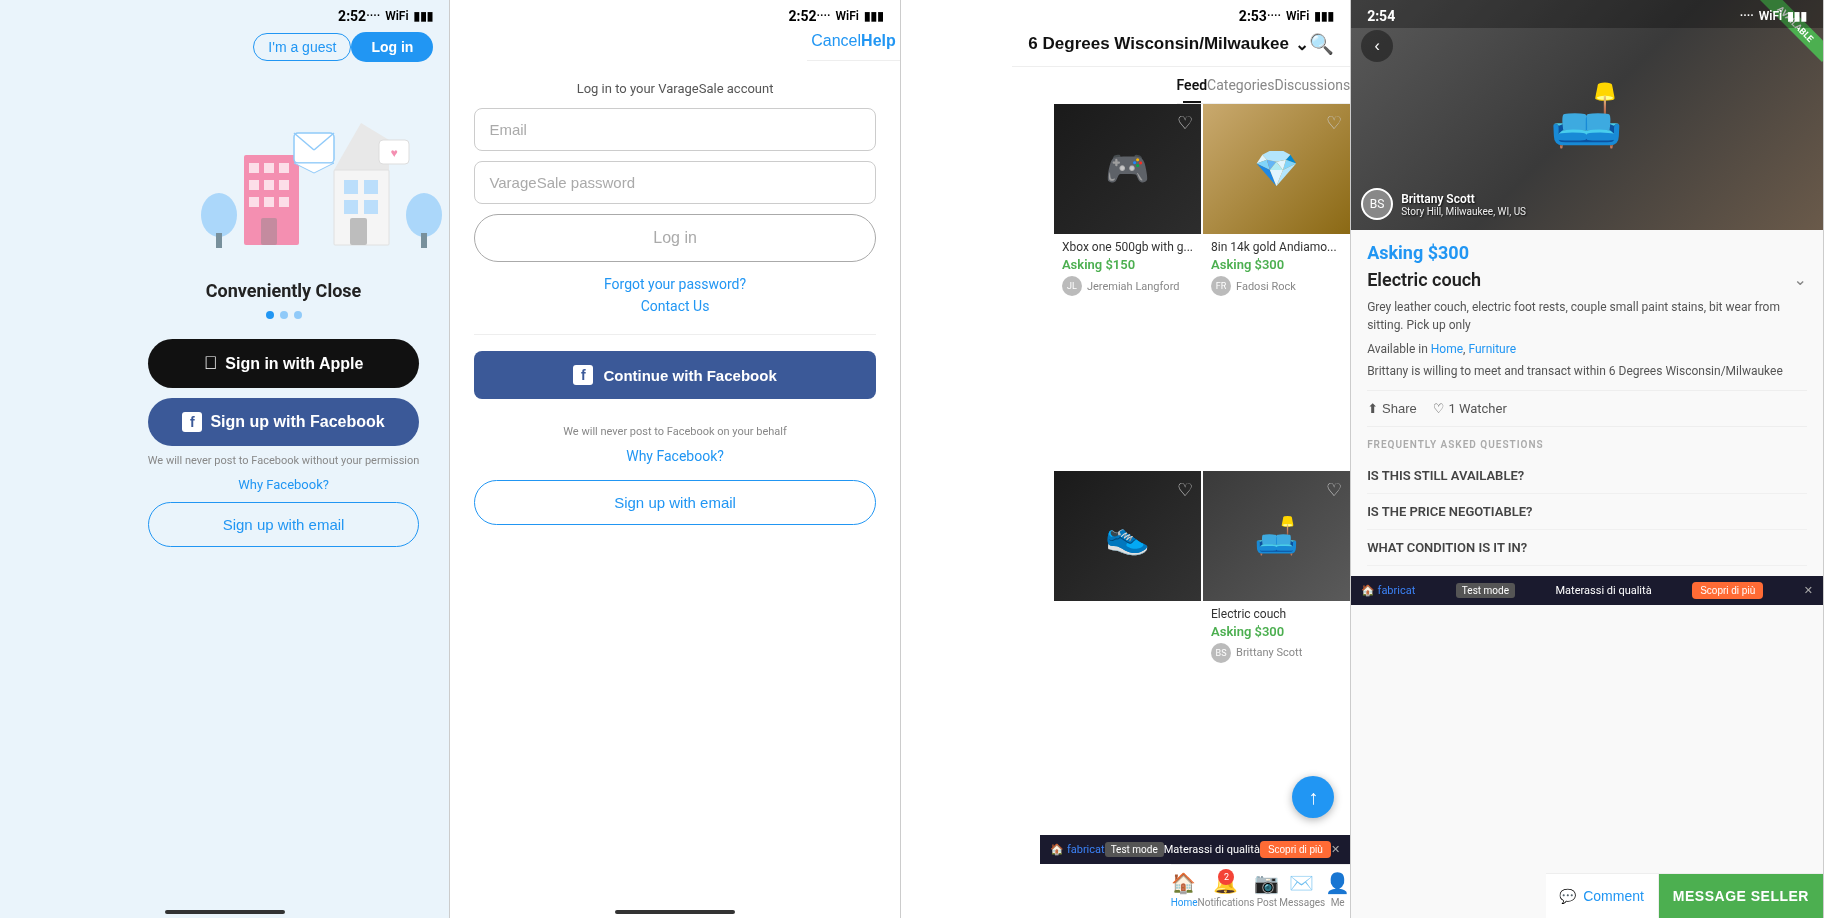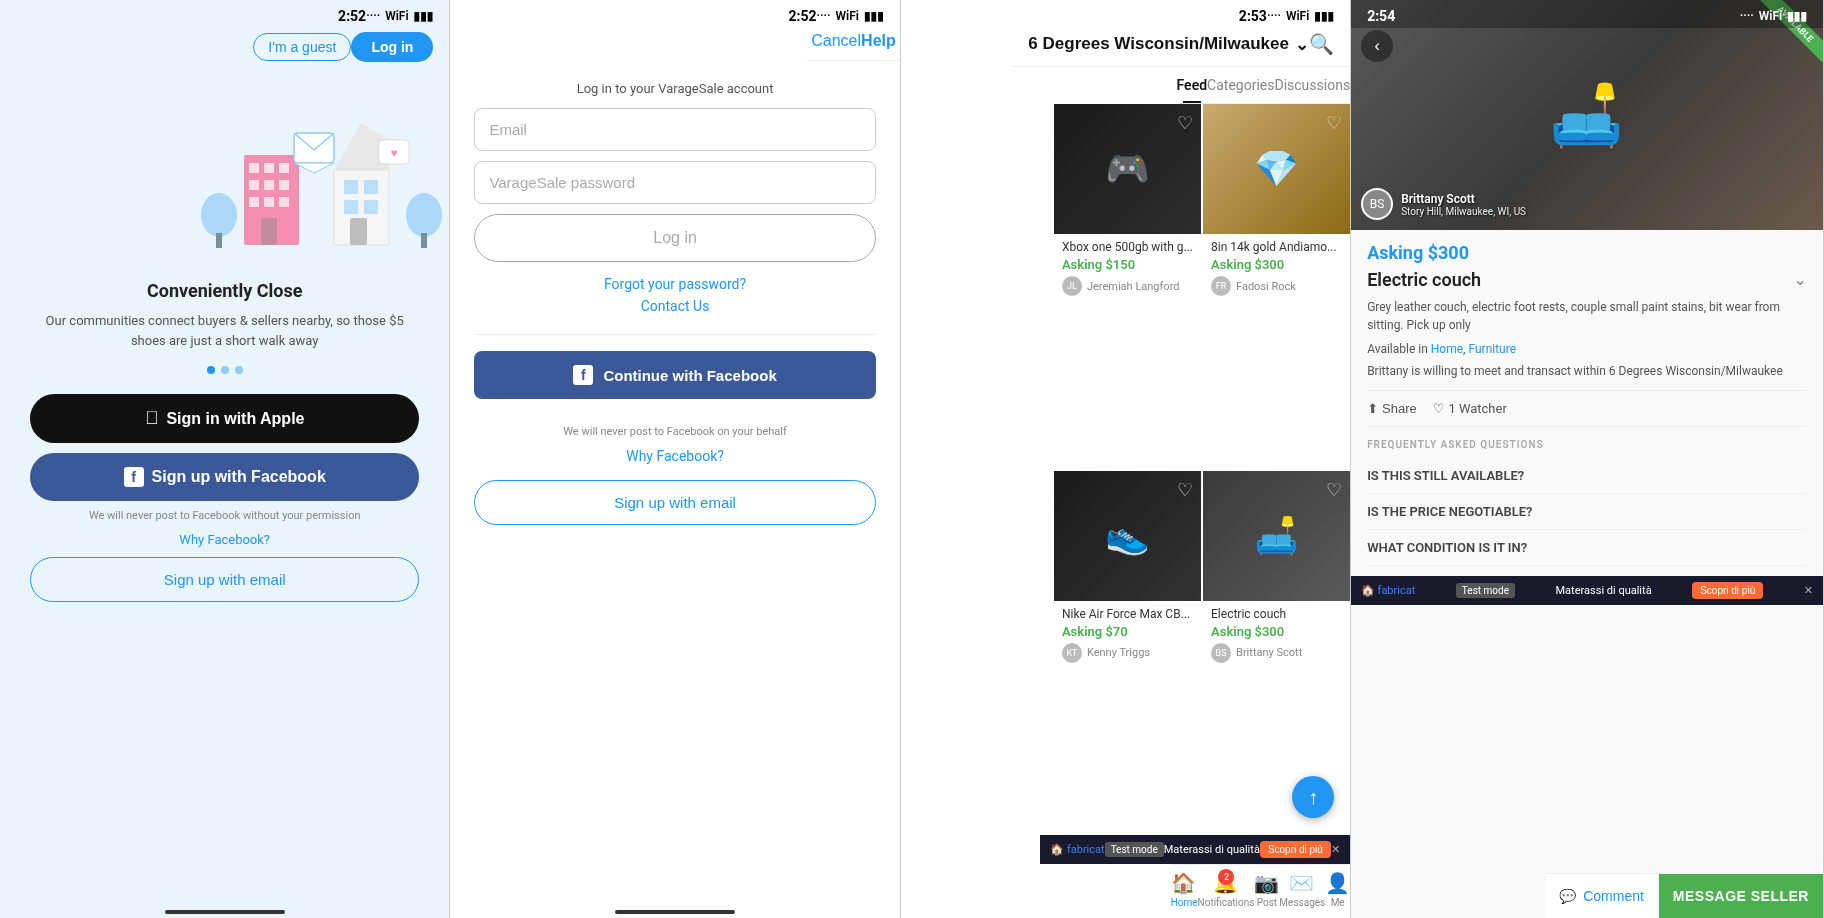--- a/index.html
+++ b/index.html
@@ -622,21 +622,20 @@
       <rect x="190" y="55" width="30" height="24" rx="4" fill="#fff" stroke="#ddd" stroke-width="1"></rect>
       <text x="205" y="72" text-anchor="middle" font-size="12" fill="#F48FB1">♥</text>
 
       <ellipse cx="235" cy="130" rx="18" ry="22" fill="#90CAF9" opacity="0.7"></ellipse>
       <rect x="232" y="148" width="6" height="15" fill="#78909C"></rect>
     </svg>
   </div>
 
   <div class="screen1-content">
     <div class="screen1-title">Conveniently Close</div>
-    <div class="screen1-subtitle">Our communities connect buyers &amp; sellers nearby, so those $5 shoes are just a short walk away</div>
     <div class="dots">
       <div class="dot active"></div>
       <div class="dot"></div>
       <div class="dot"></div>
     </div>
     <button class="apple-btn">
       <span class="apple-icon"></span>
       <span>Sign in with Apple</span>
     </button>
     <button class="facebook-btn">
@@ -746,28 +745,20 @@
           <span>Fadosi Rock</span>
         </div>
       </div>
     </div>
 
     <div class="feed-item">
       <div class="feed-img img-shoe">
         <div style="display:flex;align-items:center;justify-content:center;height:100%;font-size:36px;">👟</div>
         <span class="heart-icon">♡</span>
       </div>
-      <div class="feed-info">
-        <div class="feed-title">Nike Air Force Max CB...</div>
-        <div class="feed-price">Asking $70</div>
-        <div class="feed-seller">
-          <div class="seller-avatar">KT</div>
-          <span>Kenny Triggs</span>
-        </div>
-      </div>
     </div>
 
     <div class="feed-item">
       <div class="feed-img img-couch2">
         <div style="display:flex;align-items:center;justify-content:center;height:100%;font-size:36px;">🛋️</div>
         <span class="heart-icon">♡</span>
       </div>
       <div class="feed-info">
         <div class="feed-title">Electric couch</div>
         <div class="feed-price">Asking $300</div>

